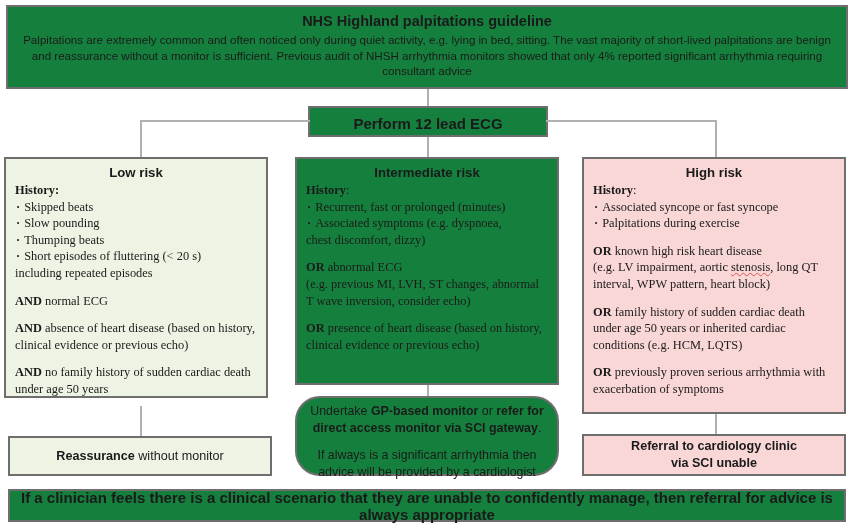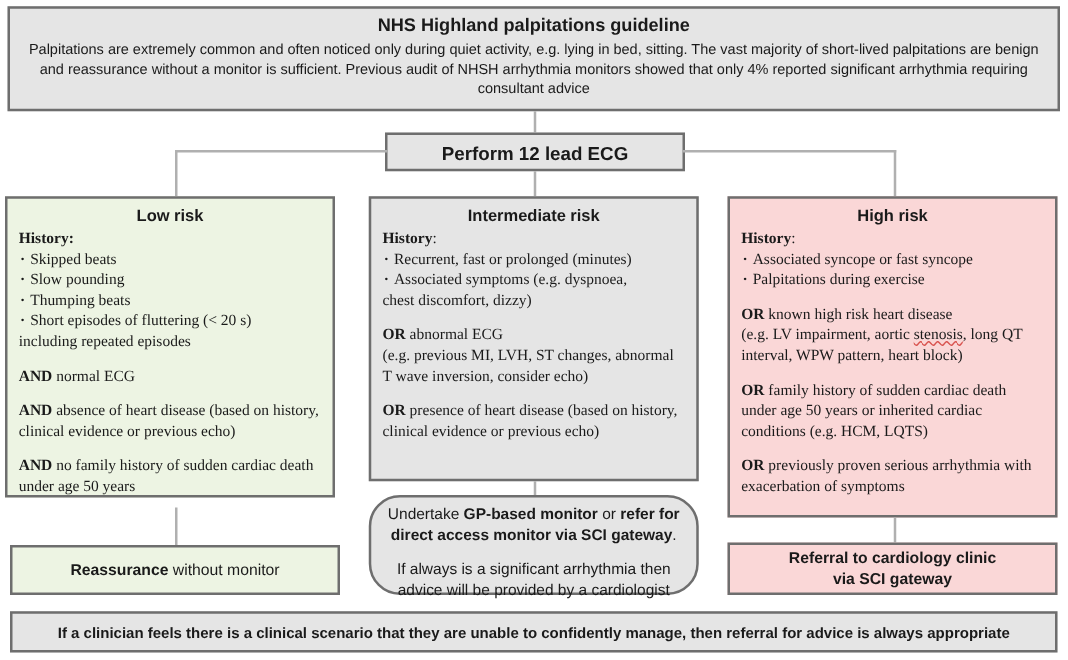--- a/index.html
+++ b/index.html
@@ -11,21 +11,21 @@
     color: #1a1a1a;
     overflow: hidden;
   }
   #root { position: relative; width: 854px; height: 528px; }
 
   .box {
     position: absolute;
     border: 2px solid #6e6e6e;
     background: #ffffff;
   }
-  .yellow { background: #e5e5e5; }
+  .yellow { background: #15803d; }
   .green  { background: #edf4e3; }
   .pink   { background: #fad7d7; }
 
   .hdr-title {
     font-weight: bold;
     font-size: 14.5px;
     text-align: center;
     line-height: 1.25;
     padding: 5px 8px 2px 8px;
   }
@@ -86,21 +86,21 @@
   .monitor-body {
     font-size: 12.4px;
     text-align: center;
     line-height: 1.34;
     padding: 5px 10px;
   }
   .monitor-body p { margin: 0; }
   .monitor-body .gap { height: 11px; }
 
   .footer-text {
-    font-size: 12px;
+    font-size: 15px;
     font-weight: bold;
     text-align: center;
     display: flex;
     align-items: center;
     justify-content: center;
     height: 100%;
     padding: 0 10px;
   }
 
   .conn { position: absolute; background: #b0b0b0; }
@@ -197,21 +197,21 @@
       <p><span>Undertake </span><b>GP-based monitor</b><span> or </span><b>refer for direct access monitor via SCI gateway</b><span>.</span></p>
       <div class="gap"></div>
       <p>If always is a significant arrhythmia then advice will be provided by a cardiologist</p>
     </div>
   </div>
 
   <div class="box pink" style="left:582px; top:434px; width:264px; height:42px;">
     <div class="outcome">
       <span>
         <b>Referral to cardiology clinic</b><br>
-        <b>via SCI gateway</b>
+        <b>via SCI unable</b>
       </span>
     </div>
   </div>
 
   <div class="box yellow" style="left:8px; top:489px; width:838px; height:33px;">
     <div class="footer-text">If a clinician feels there is a clinical scenario that they are unable to confidently manage, then referral for advice is always appropriate</div>
   </div>
 
 </div>
 

